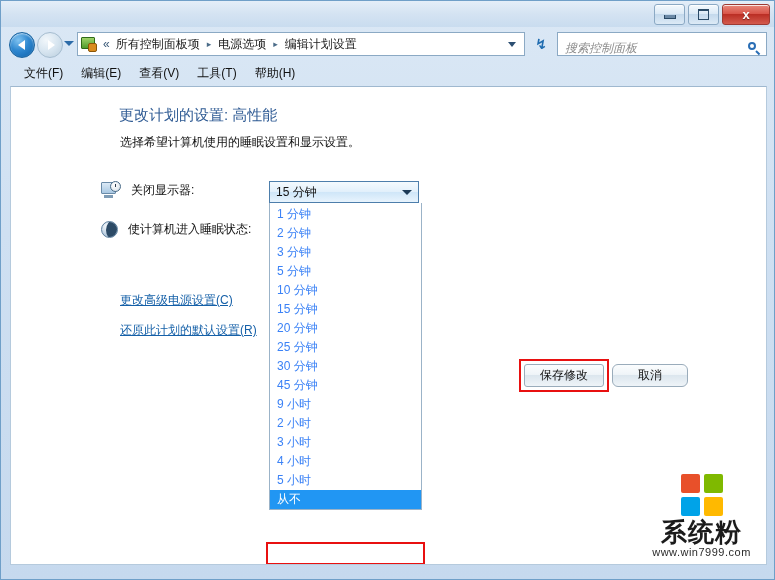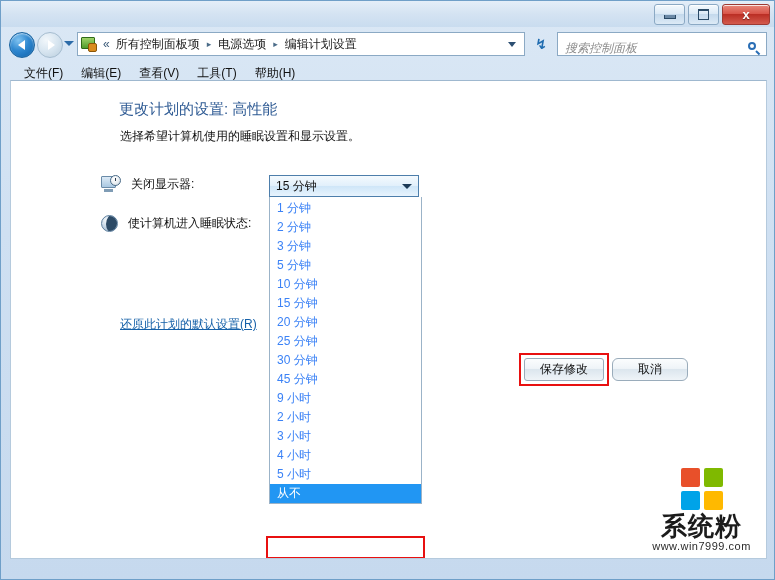--- a/index.html
+++ b/index.html
@@ -247,21 +247,21 @@
   .menuitem {
     font-size: 12px;
     color: #111;
     padding: 3px 9px;
     white-space: nowrap;
   }
 
   
   #content {
     position: absolute;
-    left: 9px; top: 79px;
+    left: 9px; top: 85px;
     width: 757px;
     height: 479px;
     box-sizing: border-box;
     background: #ffffff;
     border: 1px solid #b5cadd;
     border-top: 1px solid #9fb8cf;
     overflow: hidden;
   }
 
   #page-title {
@@ -572,20 +572,21 @@
         <div class="dd-item">45 分钟</div>
         <div class="dd-item">9 小时</div>
         <div class="dd-item">2 小时</div>
         <div class="dd-item">3 小时</div>
         <div class="dd-item">4 小时</div>
         <div class="dd-item">5 小时</div>
         <div class="dd-item selected">从不</div>
       </div>
     <div id="dd-annot"></div>
 
+    <a class="cp-link" id="link-advanced" href="#">更改高级电源设置(C)</a>
     <a class="cp-link" id="link-restore" href="#">还原此计划的默认设置(R)</a>
 
     <div class="btn" id="btn-save">保存修改</div>
     <div class="btn" id="btn-cancel">取消</div>
     <div id="save-annot"></div>
 
     <div id="watermark">
       <div id="wm-logo">
           <i style="background: rgb(232, 80, 42);"></i>
           <i style="background: rgb(127, 185, 0);"></i>

